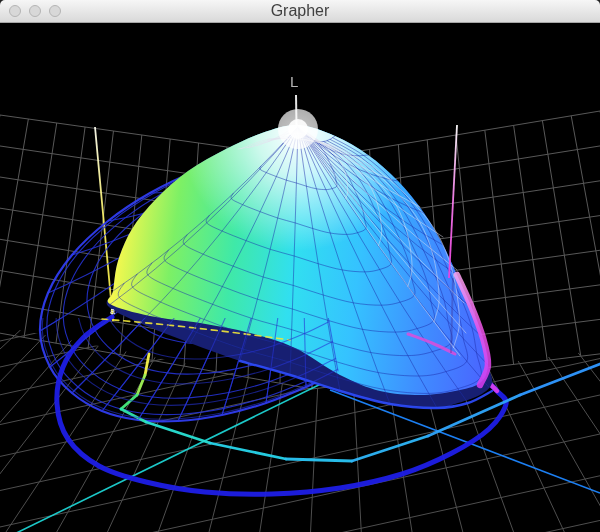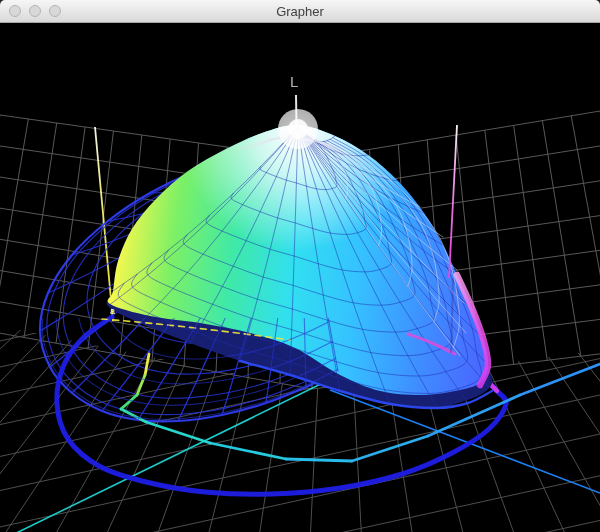--- a/index.html
+++ b/index.html
@@ -3,21 +3,21 @@
 <meta charset="utf-8">
 <style>
   html,body{margin:0;padding:0;background:#222;}
   .window{width:600px;height:532px;overflow:hidden;border-radius:5px 5px 0 0;
     font-family:"Liberation Sans",sans-serif;}
   .titlebar{height:22px;background:linear-gradient(#f6f6f6,#d9d9d9);
     border-bottom:1px solid #a6a6a6;position:relative;display:flex;
     align-items:center;justify-content:center;}
   .traffic{position:absolute;left:9px;top:0;height:22px;display:flex;align-items:center;gap:8px;}
   .tl{width:12px;height:12px;border-radius:50%;background:#d8d8d8;border:1px solid #b4b4b4;box-sizing:border-box;}
-  .title{font-size:13px;color:#404040;}
+  .title{font-size:16px;color:#404040;}
   .canvas{width:600px;height:510px;background:#000;position:relative;}
   svg text{font-family:"Liberation Sans",sans-serif;}
 </style>
 </head>
 <body>
 
 <div class="window">
   <div class="titlebar">
     <div class="traffic">
       <span class="tl"></span>

